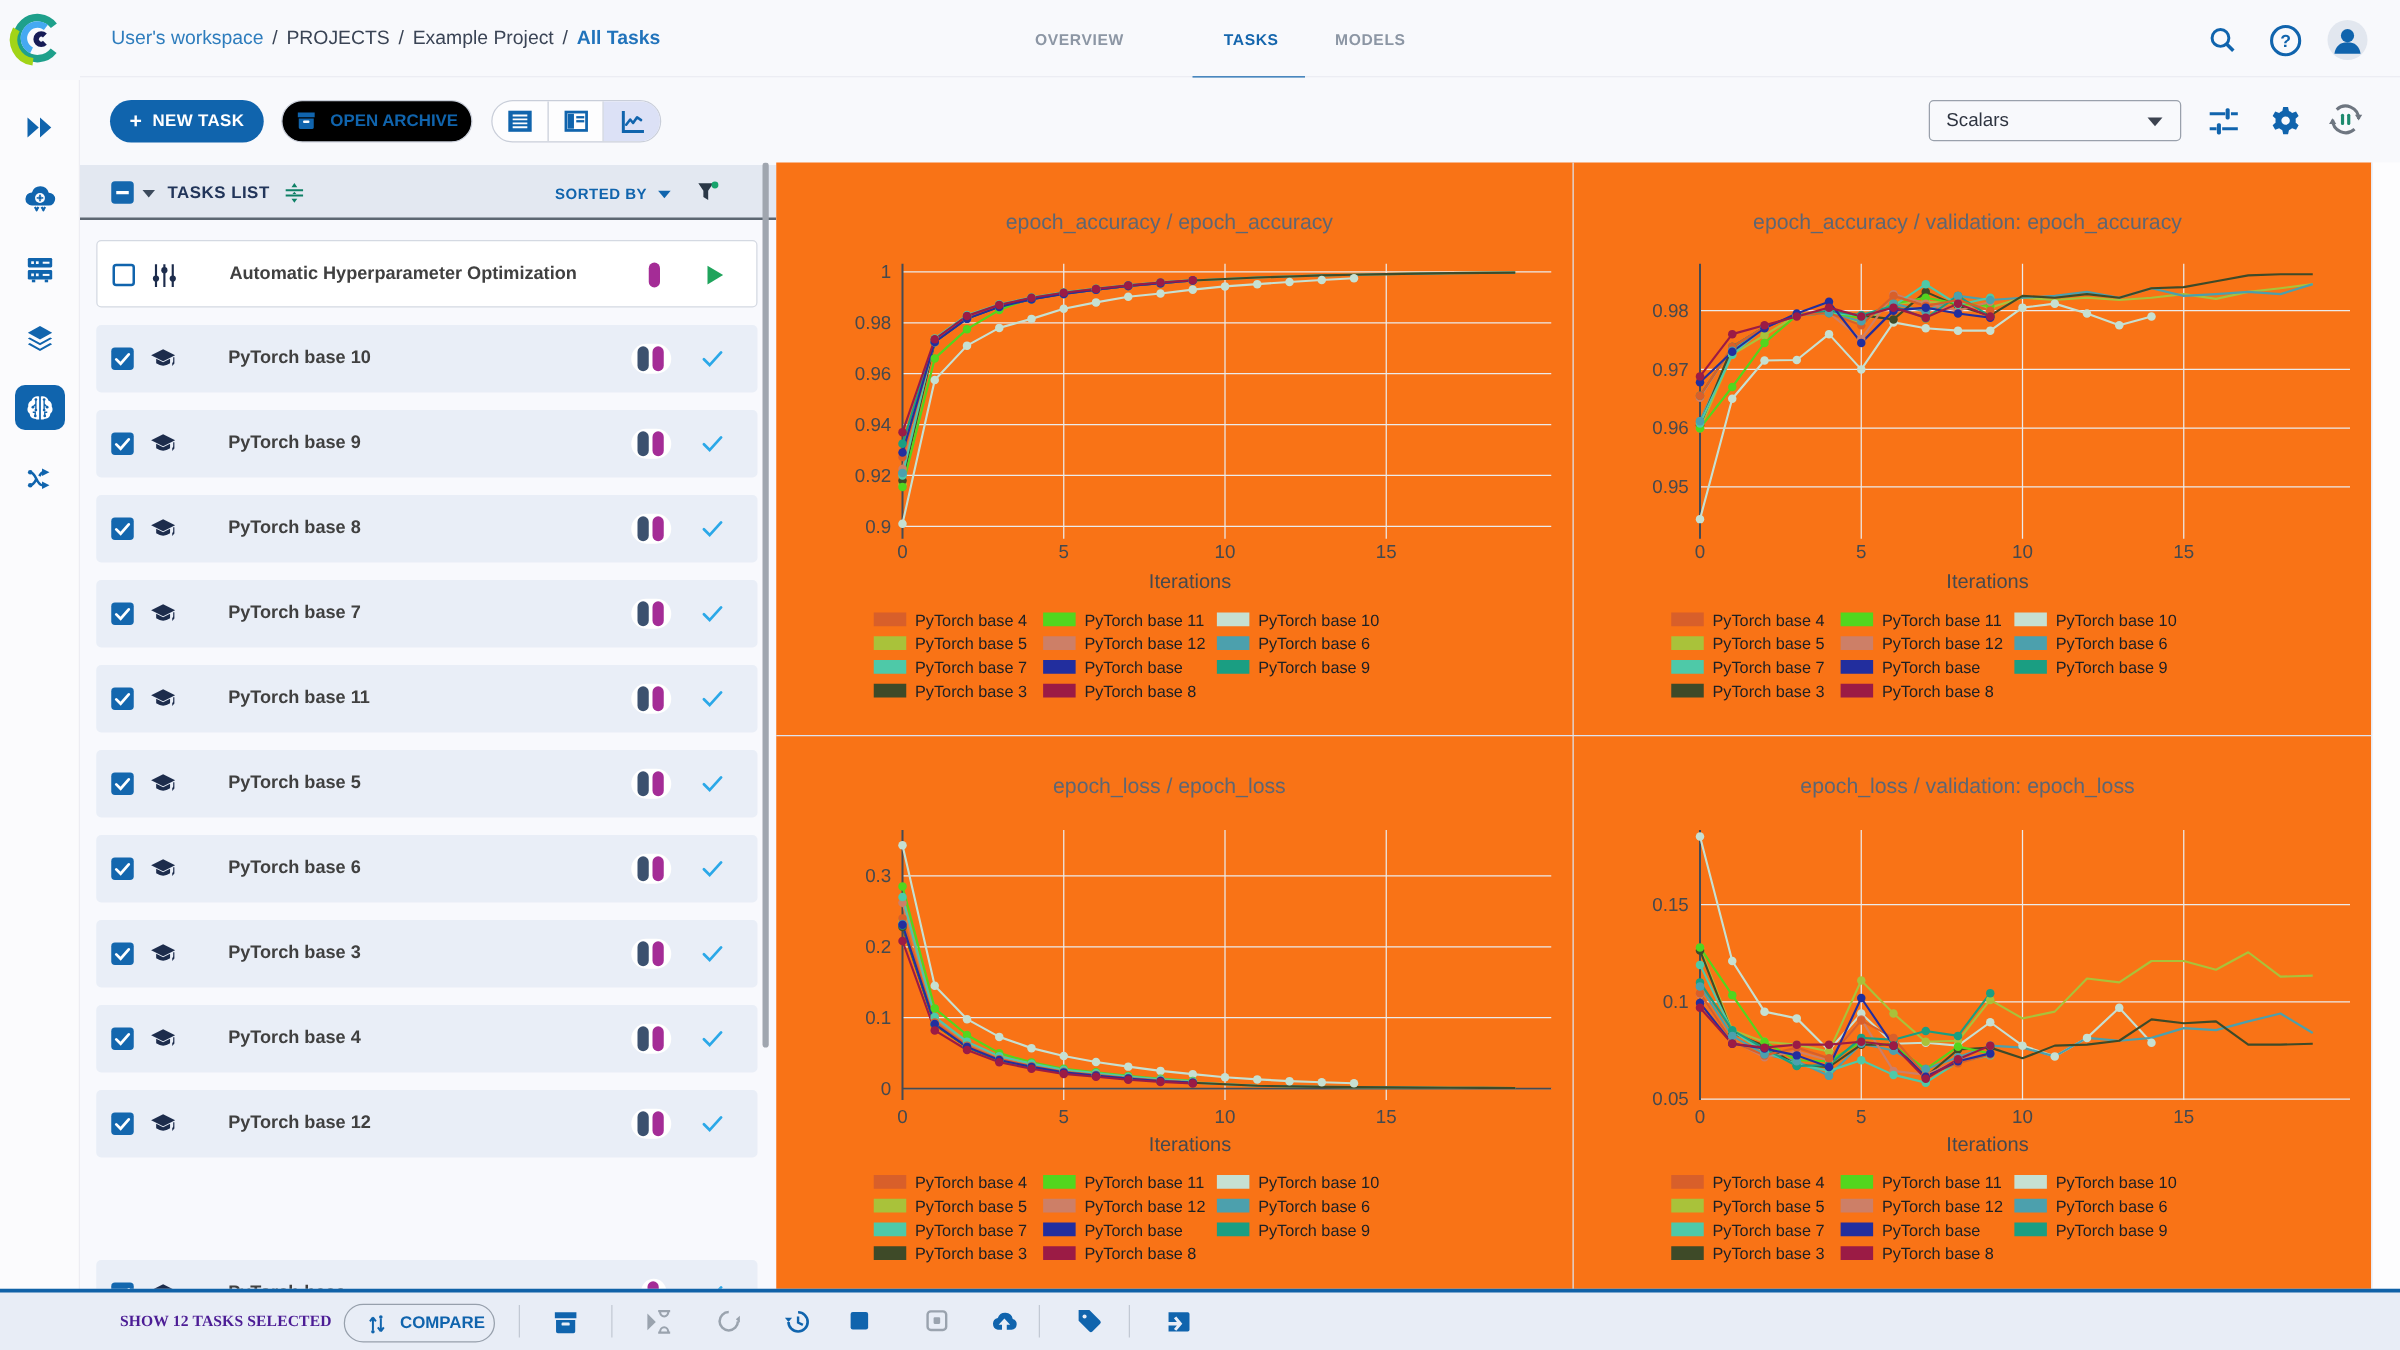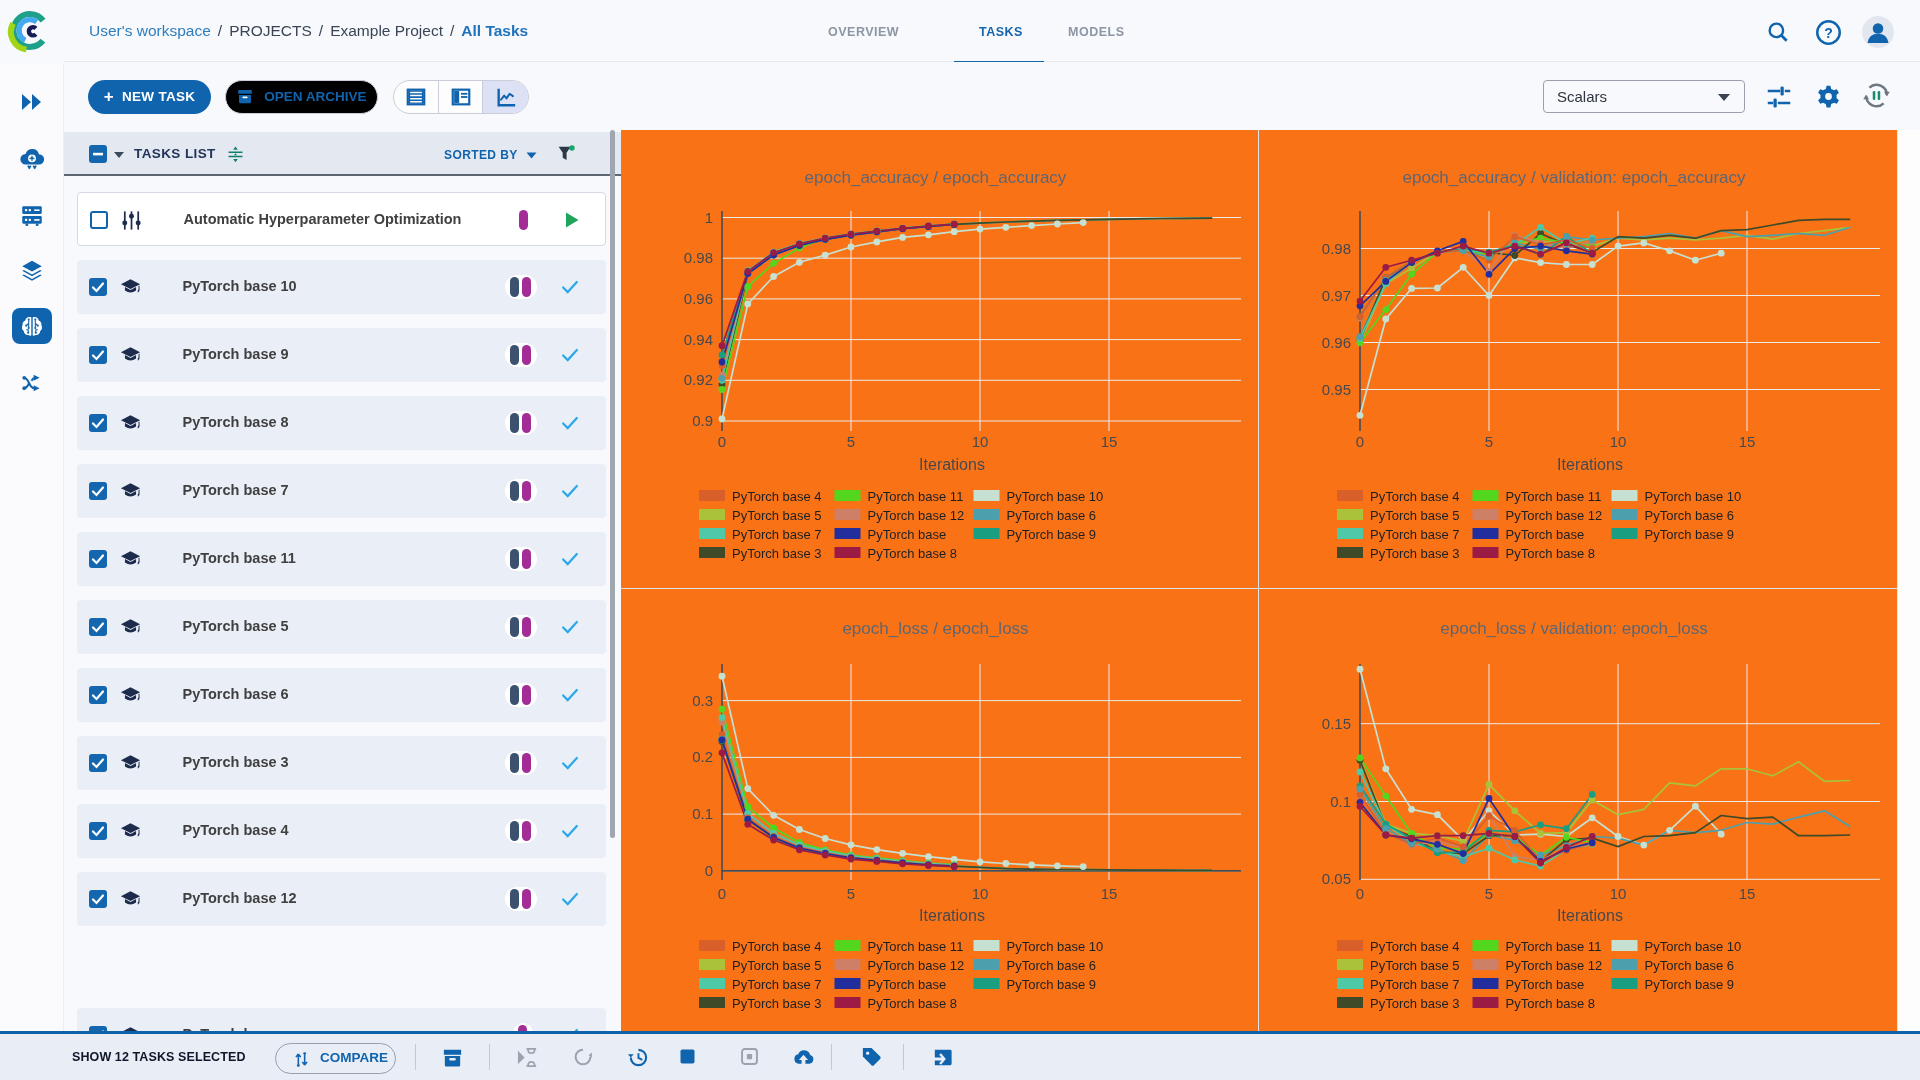--- a/index.html
+++ b/index.html
@@ -50,21 +50,21 @@
 #tl-scroll { position:absolute; left:546px; top:0; width:5px; height:708px; border-radius:2.5px; background:#a0a6af; }
 
 
 #charts { position:absolute; left:621px; top:130px; width:1276px; height:910px; background:#f97316; }
 #chart-vdiv { position:absolute; left:637px; top:0; width:1px; height:910px; background:#dde3ee; }
 #chart-hdiv { position:absolute; left:0; top:458px; width:1276px; height:1px; background:#dde3ee; }
 #gutter { position:absolute; left:1897px; top:130px; width:23px; height:910px; background:#fdfdfe; border-left:1px solid #e3e7ef; }
 
 
 #footer { position:absolute; left:0; top:1031px; width:1920px; height:49px; background:#e8edf6; border-top:3px solid #1062a8; }
-#footer .lbl { position:absolute; left:72px; top:16px; font-size:12.5px; font-weight:bold; color:#0f172a; letter-spacing:.1px; }
+#footer .lbl { position:absolute; left:96px; top:16px; font-size:12.5px; font-weight:bold; color:#4c1d95; letter-spacing:.1px;font-family:Liberation Serif, serif; }
 .btn-compare { position:absolute; left:275px; top:9px; width:121px; height:31px; border-radius:15.5px; border:1px solid #97a0ac; color:#1064ad; font-weight:bold; font-size:13.5px; }
 .fsep { position:absolute; top:10px; width:1px; height:26px; background:#c2c9d4; }
 .fic { position:absolute; top:12px; }
 </style>
 </head>
 <body>
 <div id="page">
 
   <div id="header">
     <div class="hborder"></div>

